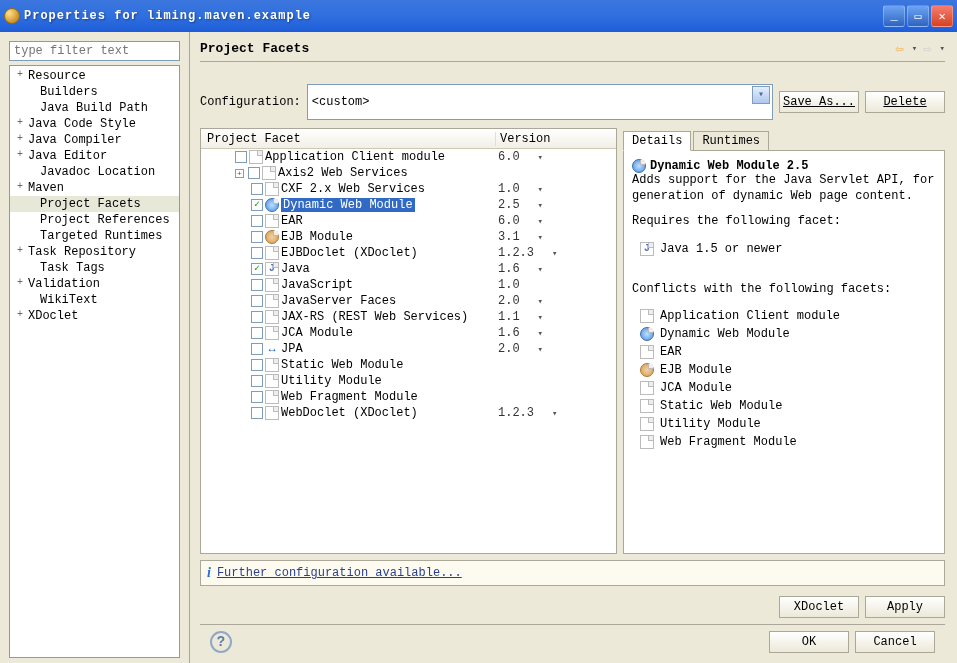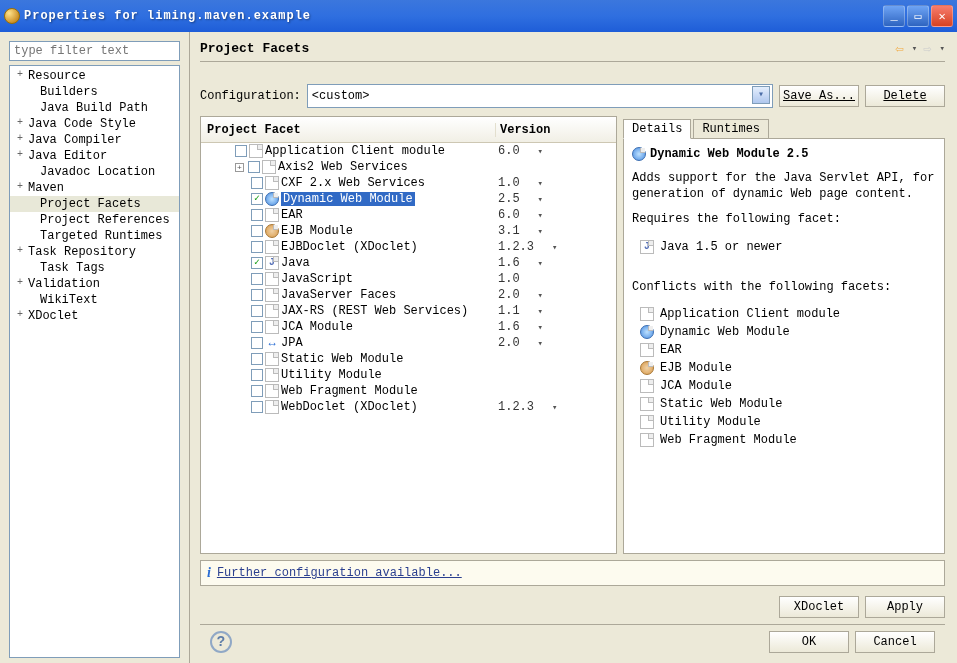--- a/index.html
+++ b/index.html
@@ -22,27 +22,27 @@
 .tree .label { margin-left:2px; }
 .main { flex:1; padding:8px 12px 8px 10px; display:flex; flex-direction:column; position:relative; }
 .header-row { display:flex; align-items:center; }
 .page-title { font-weight:bold; font-size:13px; flex:1; }
 .navbtns { display:flex; gap:6px; align-items:center; }
 .navarrow { font-size:14px; }
 .arrow-left { color:#f2a83c; }
 .arrow-right { color:#ccc; }
 .dd { font-size:9px; color:#555; margin-left:2px; }
 .config-row { display:flex; align-items:center; gap:6px; margin-top:16px; }
-.combo { flex:1; border:1px solid #7f9db9; background:#fff; height:24px; display:flex; align-items:center; padding:0 4px; position:relative; }
+.combo { flex:1; border:1px solid #7f9db9; background:#fff; height:36px; display:flex; align-items:center; padding:0 4px; position:relative; }
 .combo::after { content:"▾"; position:absolute; right:2px; top:1px; width:16px; height:16px; background:linear-gradient(to bottom,#e4eefd,#afc7ee); border:1px solid #7f9db9; text-align:center; font-size:10px; line-height:15px; color:#4b6da7; }
 .btn { border:1px solid #aca899; background:linear-gradient(to bottom,#fff,#ece9d8); padding:1px 0; height:22px; min-width:80px; text-align:center; font-family: "Courier New", monospace; }
 .btn.underline span { text-decoration:underline; }
 .workarea { display:flex; gap:6px; margin-top:8px; flex:1; min-height:0; }
 .facet-table { flex:1; border:1px solid #aca899; background:#fff; font-size:12px; overflow:hidden; }
-.facet-header { display:flex; background:linear-gradient(to bottom,#fff,#f1efe5); border-bottom:1px solid #cdc7b3; height:26px; align-items:center;font-weight:bold; }
+.facet-header { display:flex; background:linear-gradient(to bottom,#fff,#f1efe5); border-bottom:1px solid #cdc7b3; height:20px; align-items:center; }
 .facet-header .col1 { flex:1; padding-left:6px; border-right:1px solid #e3dfce;}
 .facet-header .col2 { width:120px; padding-left:4px; }
 .facet-body { overflow:auto; }
 .facet-row { display:flex; align-items:center; height:16px; padding-left:4px; }
 .facet-row .col1 { flex:1; display:flex; align-items:center; gap:2px; }
 .facet-row .col2 { width:120px; display:flex; align-items:center; gap:18px; padding-left:2px; color:#333; }
 .facet-row.selected .name { background:#316ac5; color:#fff; padding:0 2px; }
 .chk { width:12px; height:12px; border:1px solid #7f9db9; background:#fff; display:inline-flex; align-items:center; justify-content:center; font-size:10px; color:#21a121; line-height:10px; }
 .file-ico { width:14px; height:14px; display:inline-block; background:#fff; border:1px solid #bbb; position:relative; }
 .file-ico::after { content:""; position:absolute; top:0; right:0; width:4px; height:4px; border-left:1px solid #bbb; border-bottom:1px solid #bbb; background:#eee;}
@@ -52,21 +52,21 @@
 .ico-jpa { display:inline-block; width:14px; color:#2a6dd4; font-size:12px; text-align:center;}
 .tiny-tree-exp { width:9px; height:9px; border:1px solid #999; font-size:8px; line-height:7px; text-align:center; color:#555; background:#fff; margin-right:2px;}
 .facets-indent { width:28px; display:inline-block; }
 .facets-indent2 { width:44px; display:inline-block; }
 .dropdown-caret { color:#555; font-size:9px; }
 .detail-panel { width:322px; display:flex; flex-direction:column; }
 .tabs { display:flex; height:20px; margin-top:2px; }
 .tab { padding:2px 8px 0; border:1px solid #aca899; background:#ece9d8; position:relative; top:1px; margin-right:2px; }
 .tab.active { background:#fff; border-bottom:1px solid #fff; }
 .dbox { flex:1; border:1px solid #aca899; background:#fff; padding:8px; overflow:auto; }
-.dtitle { display:flex; align-items:center; gap:4px; font-weight:bold; margin-bottom:10px; }
+.dtitle { display:flex; align-items:center; gap:4px; font-weight:bold; }
 .dtext { margin-bottom:10px; line-height:1.3; }
 .reqlist, .conflist { margin-left:8px; }
 .reqlist .item, .conflist .item { display:flex; align-items:center; gap:6px; height:18px; }
 .further-box { border:1px solid #aca899; background:#fdfbef; margin-top:6px; padding:4px 6px; display:flex; align-items:center; gap:6px; }
 .further-box .i-icon { color:#2a6dd4; font-weight:bold; font-style:italic; font-family: serif; font-size:14px; }
 .further-box a { color:#2a3f8f; }
 .btnrow { display:flex; justify-content:flex-end; gap:6px; margin-top:10px; }
 .helprow { display:flex; align-items:center; padding:6px 10px; border-top:1px solid #aca899; }
 .help-ico { width:22px; height:22px; border:2px solid #90a8c6; border-radius:50%; color:#5e7da8; display:flex; align-items:center; justify-content:center; font-size:14px; font-weight:bold;}
 .help-spacer { flex:1; }

